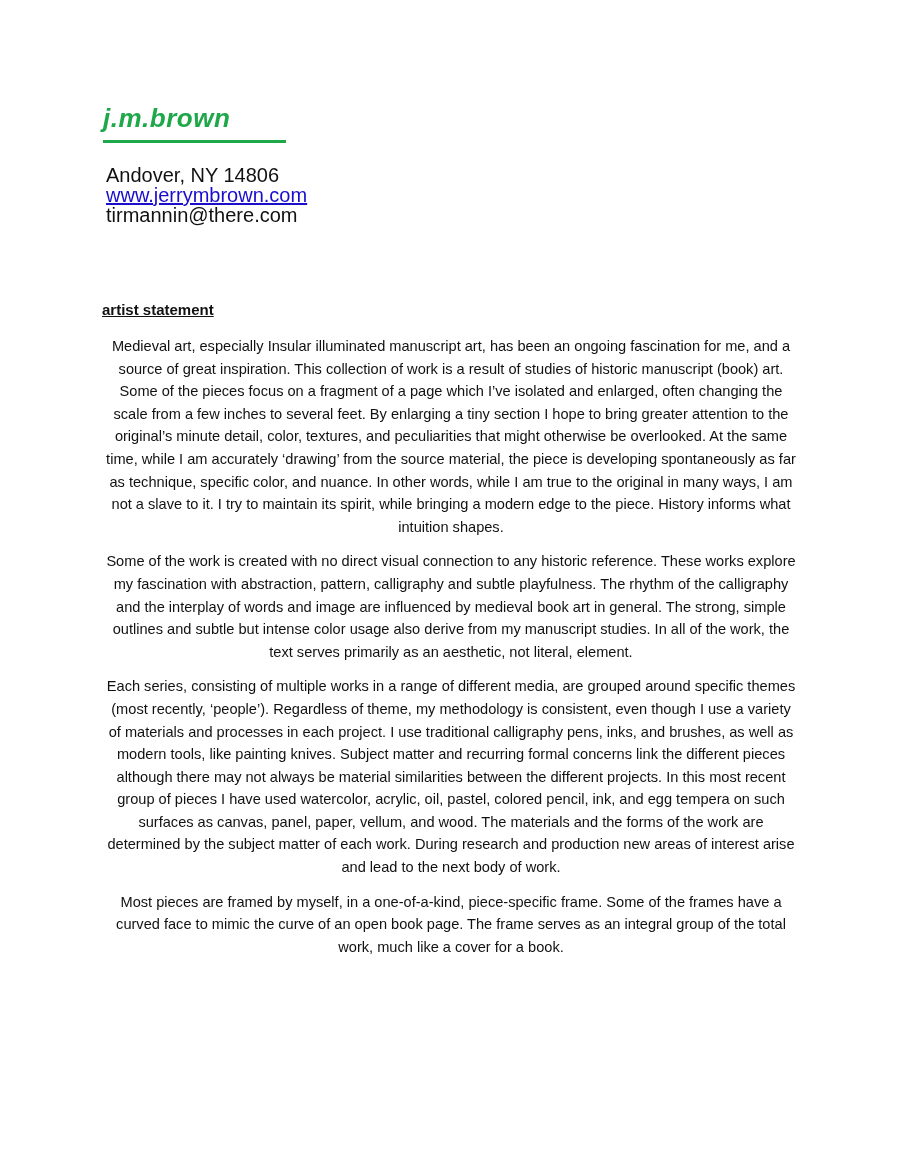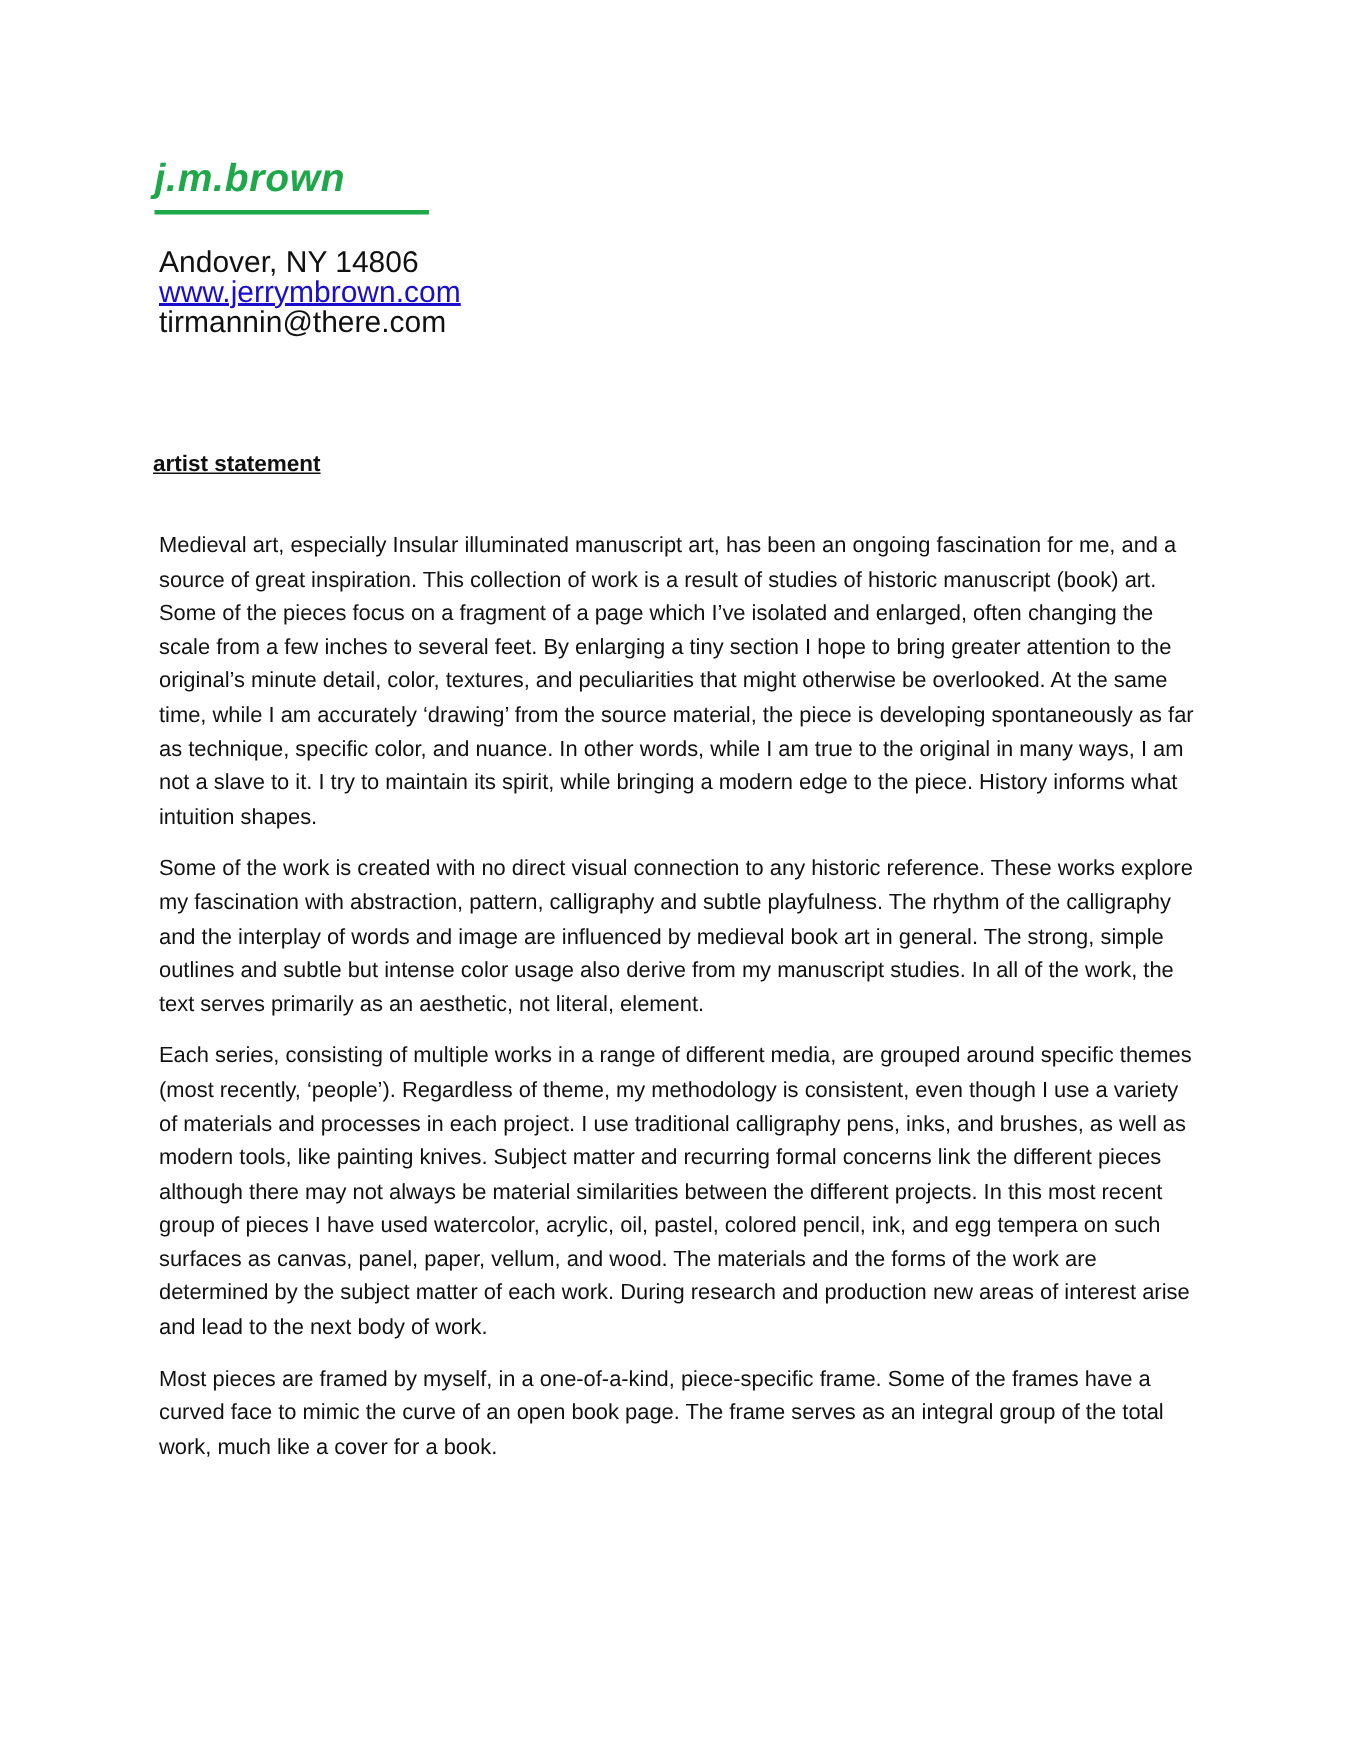--- a/index.html
+++ b/index.html
@@ -5,22 +5,22 @@
   html, body { margin:0; padding:0; background:#ffffff; }
   body { width:900px; height:1165px; position:relative; overflow:hidden;
          font-family:"Liberation Sans", sans-serif; color:#111; }
   .logo { position:absolute; left:103px; top:103px; font-size:26px; font-weight:bold;
           font-style:italic; color:#1fa84a; letter-spacing:0.5px; }
   .logo-rule { position:absolute; left:103px; top:140px; width:183px; height:3px; background:#1fa84a; }
   .contact { position:absolute; left:106px; top:165px; font-size:20px; line-height:20px; }
   .contact a { color:#1a0dcc; text-decoration:underline;margin-top:24px; }
   .heading { position:absolute; left:102px; top:261px; font-size:15px; font-weight:bold;
              text-decoration:underline;margin-top:40px; }
-  .body { position:absolute; left:106px; top:353px; width:690px; font-size:14.6px;
-          line-height:22.6px; }
+  .body { position:absolute; left:106px; top:335px; width:690px; font-size:14.6px;
+          line-height:22.6px;text-align:center; }
   .body p { margin:0 0 12px 0; }
 </style>
 </head>
 <body>
 
 <div class="logo">j.m.brown</div>
 <div class="logo-rule"></div>
 
 <div class="contact">
   <div>Andover, NY  14806</div>

